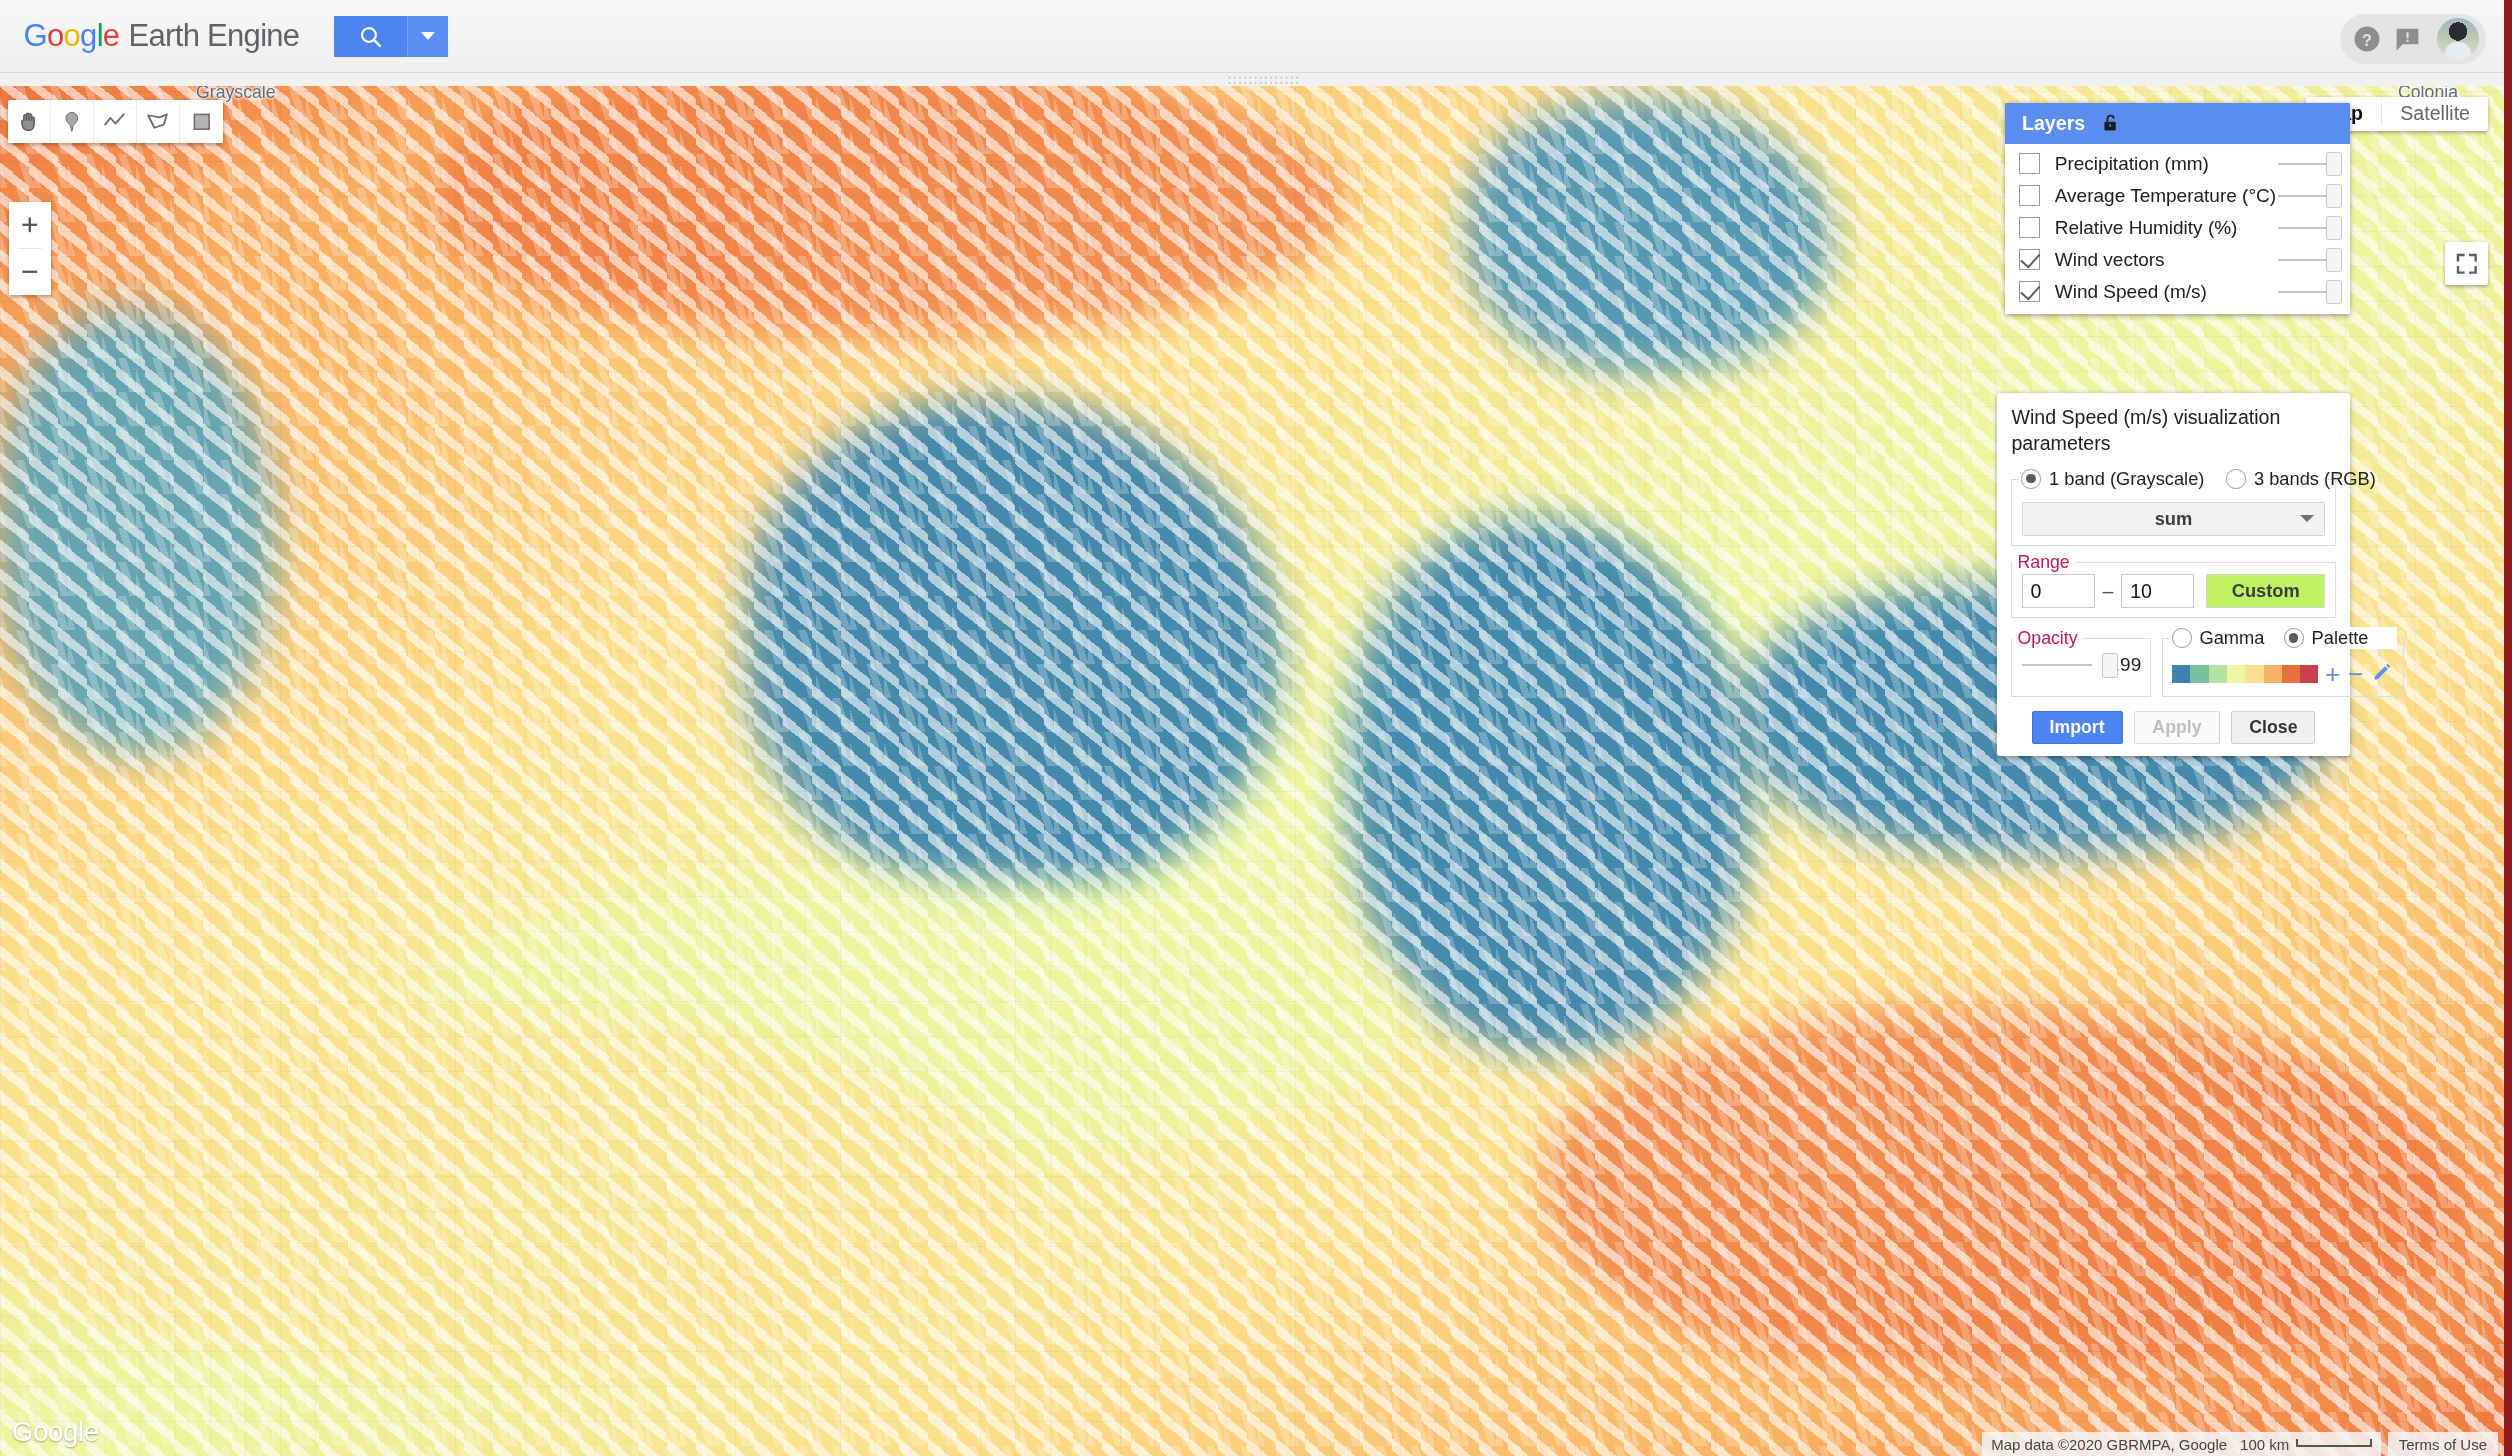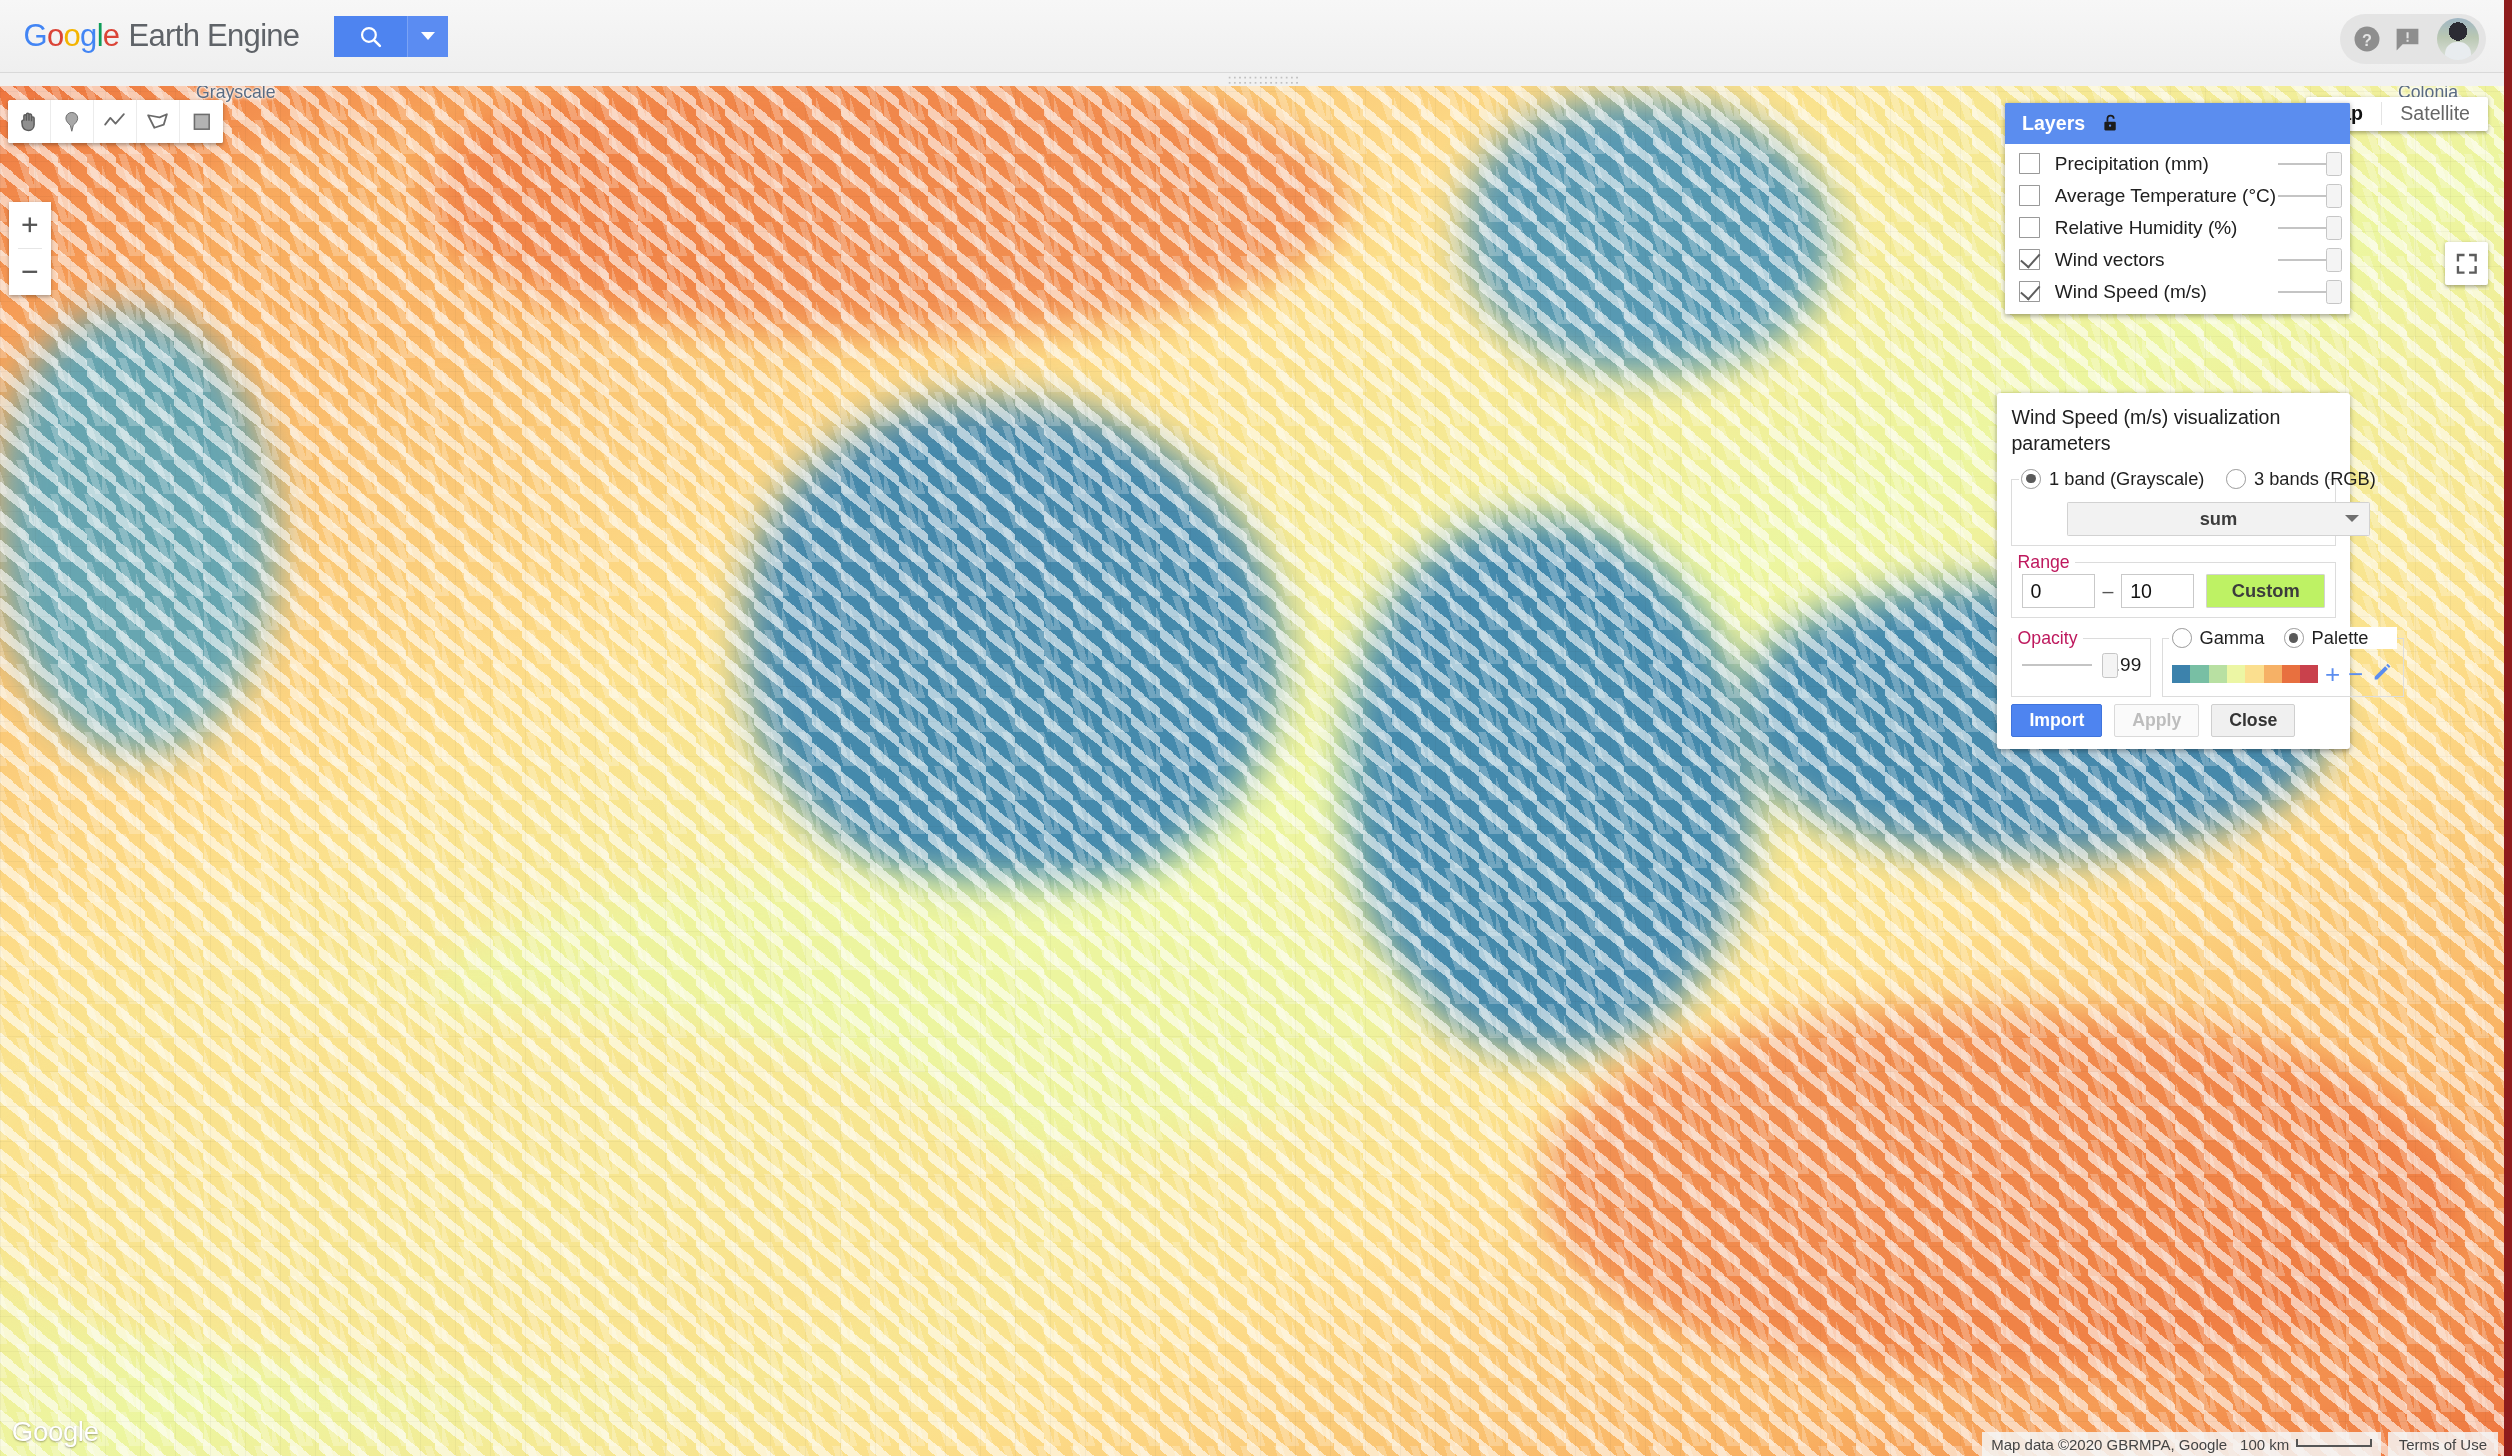--- a/index.html
+++ b/index.html
@@ -234,21 +234,21 @@
     background: #fff; position: relative; cursor: pointer; flex: 0 0 auto;
   }
   .radio.sel::after {
     content: ""; position: absolute; left: 3.9px; top: 3.9px;
     width: 9.2px; height: 9.2px; border-radius: 50%; background: #5a5a5a;
   }
   .radio-label { font-size: 18.3px; color: #1f1f1f; margin-left: 7.9px; white-space: nowrap; }
   .select-box {
     width: 100%; height: 34px; background: #f2f2f2; border: 0.7px solid #d2d2d2;
     border-radius: 1.3px; display: flex; align-items: center; justify-content: center;
-    position: relative; cursor: pointer; font-size: 18.3px; color: #3c3c3c; font-weight: 700; margin-left: 45px;
+    position: relative; cursor: pointer; font-size: 18.3px; color: #3c3c3c; font-weight: 700;
   }
   .select-box .caret {
     position: absolute; right: 10.5px; width: 0; height: 0;
     border-left: 7.2px solid transparent; border-right: 7.2px solid transparent;
     border-top: 7.9px solid #6f6f6f;
   }
   .num-input {
     width: 73px; height: 34px; border: 0.7px solid #c9c9c9; background: #fff;
     font-size: 19.6px; padding: 0 7.9px; color: #111; outline: none;
     font-family: "Liberation Sans", sans-serif;
@@ -266,21 +266,21 @@
     position: absolute; left: 80px; top: 1.3px; width: 16.4px; height: 25px;
     background: #f4f4f4; border: 0.7px solid #c6c6c6; border-radius: 2.6px;
   }
   #opacity-val { font-size: 19px; color: #1b1b1b; margin-left: 11.8px; }
   .pal-swatch { width: 18.3px; height: 18.3px; flex: 0 0 auto; }
   .pal-icon-btn {
     border: none; background: transparent; cursor: pointer; color: #5b8def;
     font-size: 26px; line-height: 1; padding: 0 1.3px; margin-left: 5.2px;
     font-family: "Liberation Sans", sans-serif;
   }
-  #viz-buttons { display: flex; gap: 11.8px; margin-top: 7px; }
+  #viz-buttons { display: flex; justify-content: center; gap: 11.8px; margin-top: 14px; }
   .vbtn {
     height: 33px; padding: 0 17px; font-size: 17.7px; font-weight: 700; border-radius: 2px;
     cursor: pointer; font-family: "Liberation Sans", sans-serif;
   }
   #btn-import { background: #4e84f0; color: #fff; border: 0.7px solid #3f74dd; }
   #btn-apply { background: #fafafa; color: #bdbdbd; border: 0.7px solid #dadada; }
   #btn-close { background: #f0f0f0; color: #333; border: 0.7px solid #cfcfcf; }
 
   
   #google-watermark {

